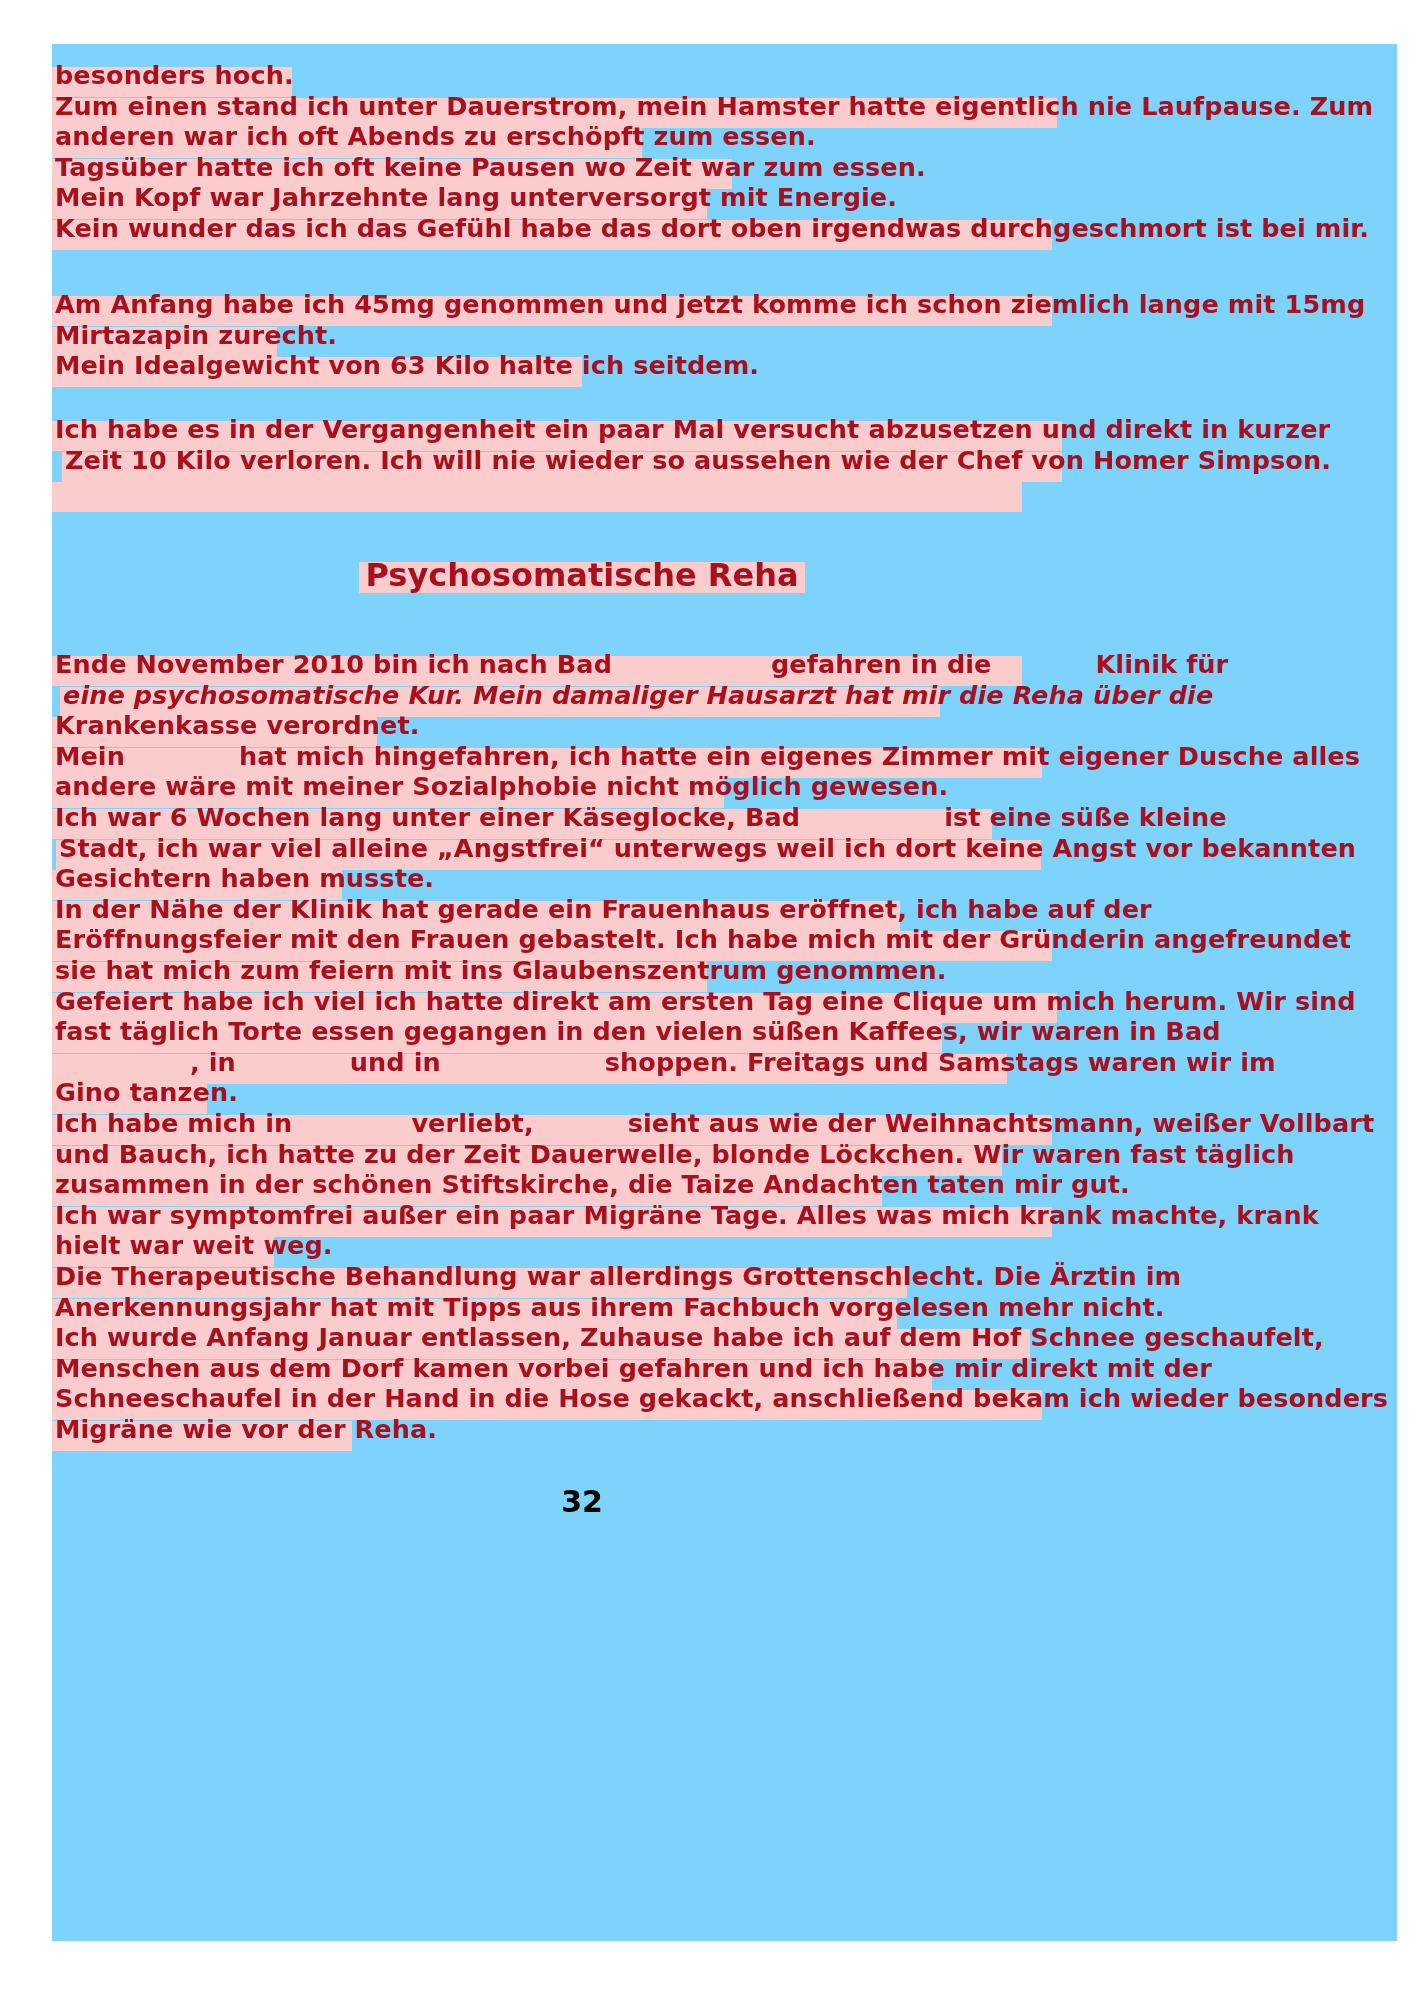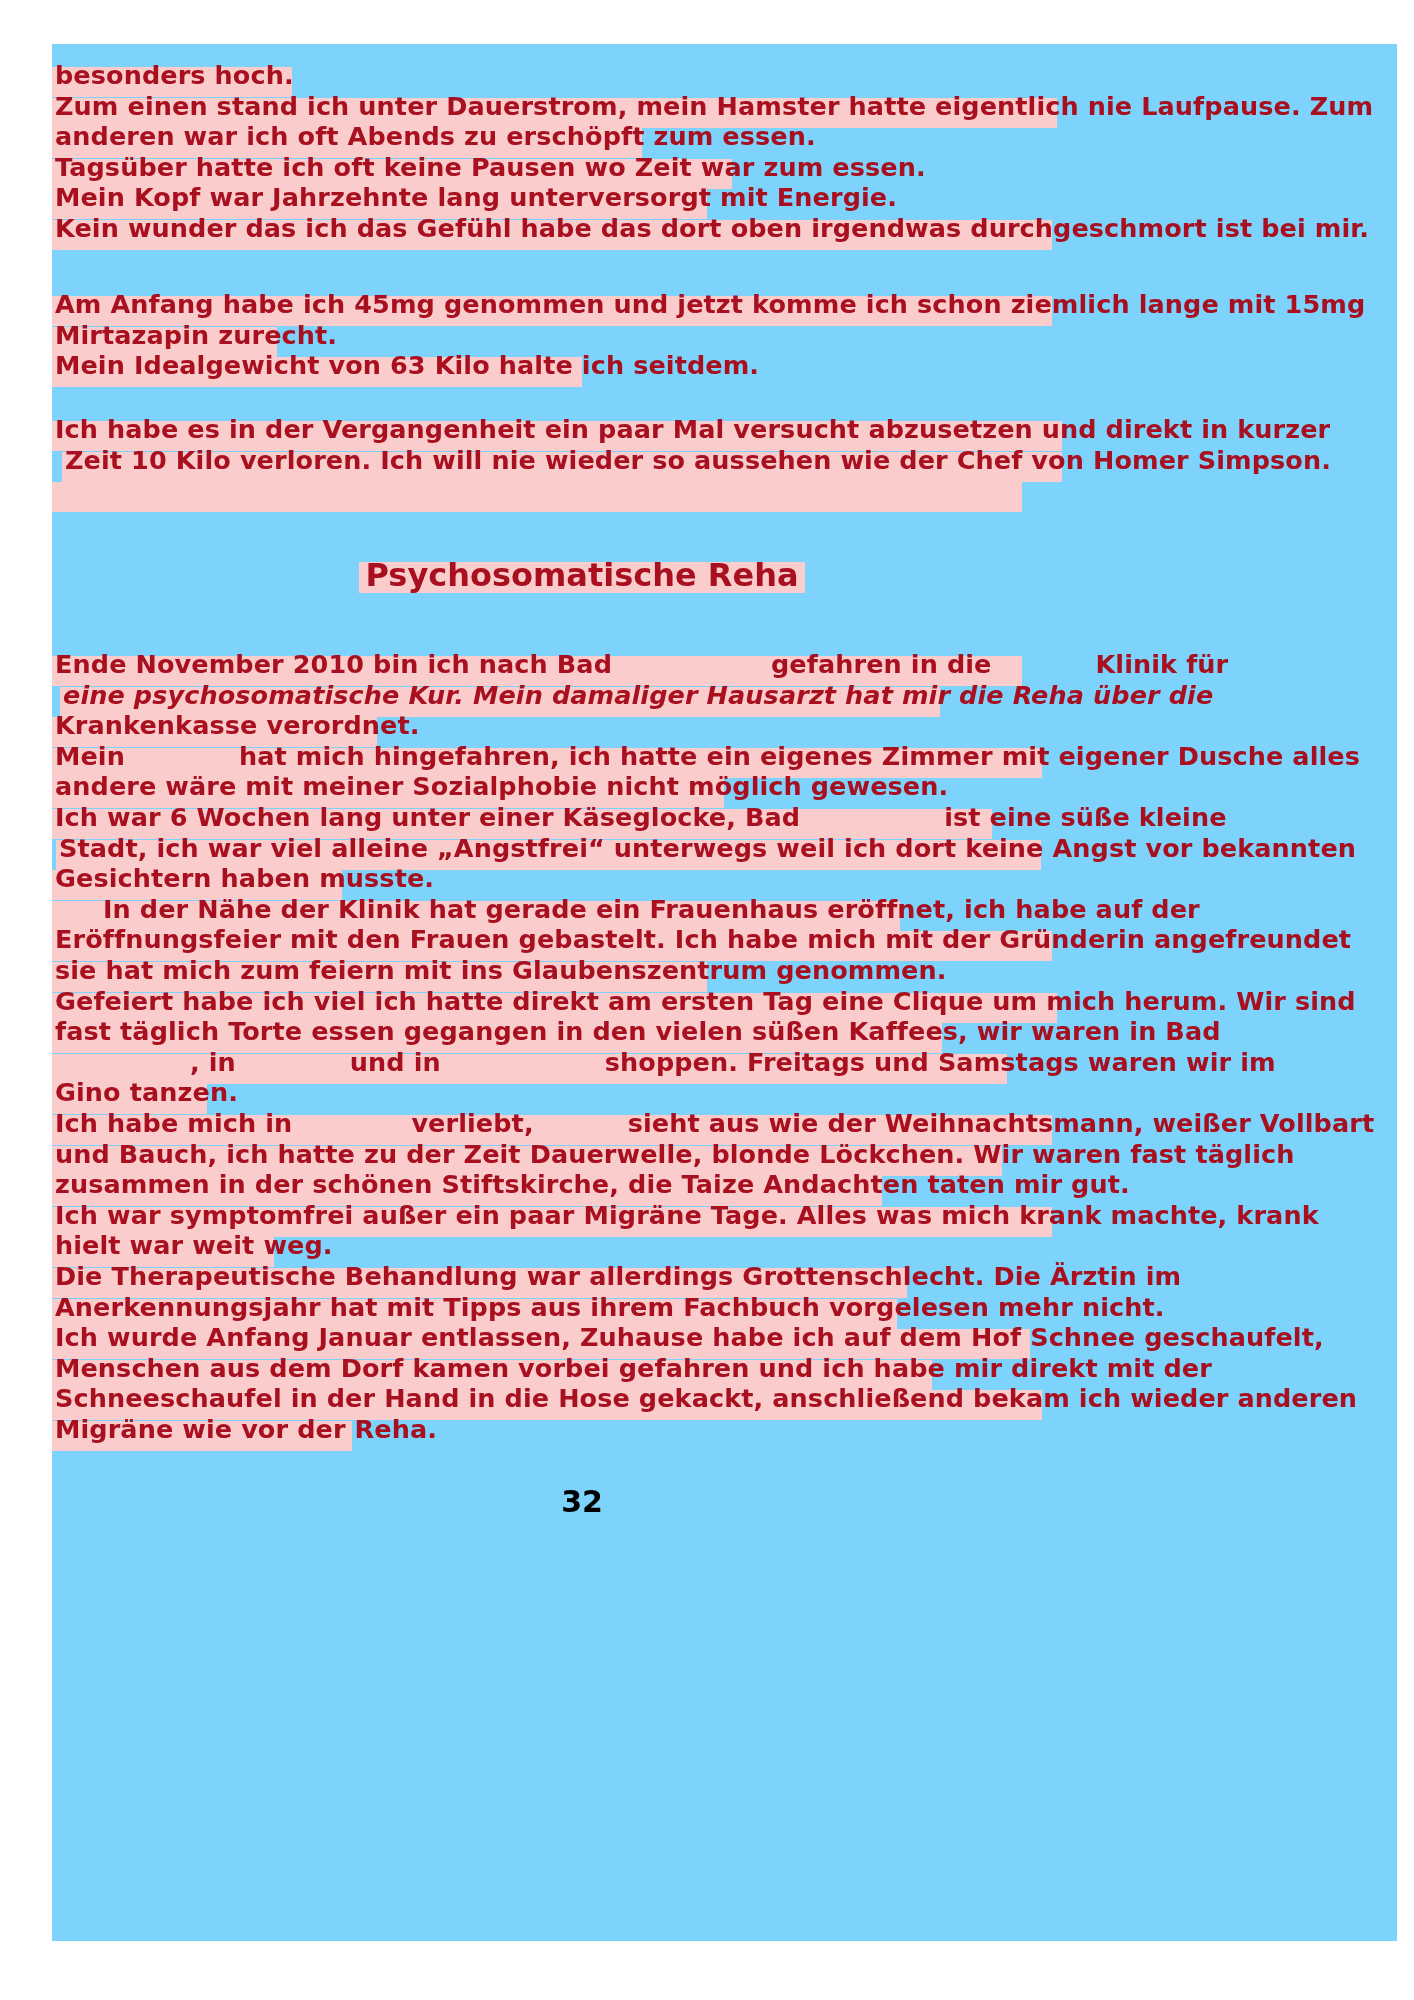--- a/index.html
+++ b/index.html
@@ -133,35 +133,35 @@
       </div>
       <div class="para" style="position: absolute; left: 0px; top: 0px; width: 1345px;">
         <div class="line" style="position: absolute; left: 0px; top: 605px;"><span class="hl" style="width: 970px;"></span><span class="tx"><span>Ende November 2010 bin ich nach Bad</span> <span class="gap" style="width: 150px;"></span><span>gefahren in die</span> <span class="gap" style="width: 95px;"></span><span>Klinik für</span> </span></div>
         <div class="line" style="position: absolute; left: 8px; top: 635.6px; font-style: italic;"><span class="hl" style="width: 880px;"></span><span class="tx"><span>eine psychosomatische Kur. Mein damaliger Hausarzt hat mir die Reha über die</span> </span></div>
         <div class="line" style="position: absolute; left: 0px; top: 666.2px;"><span class="hl" style="width: 325px;"></span><span class="tx"><span>Krankenkasse verordnet.</span> </span></div>
         <div class="line" style="position: absolute; left: 0px; top: 696.8px;"><span class="hl" style="width: 990px;"></span><span class="tx"><span>Mein</span> <span class="gap" style="width: 105px;"></span><span>hat mich hingefahren, ich hatte ein eigenes Zimmer mit eigener Dusche alles</span> </span></div>
         <div class="line" style="position: absolute; left: 0px; top: 727.4px;"><span class="hl" style="width: 672px;"></span><span class="tx"><span>andere wäre mit meiner Sozialphobie nicht möglich gewesen.</span> </span></div>
         <div class="line" style="position: absolute; left: 0px; top: 758px;"><span class="hl" style="width: 940px;"></span><span class="tx"><span>Ich war 6 Wochen lang unter einer Käseglocke, Bad</span> <span class="gap" style="width: 135px;"></span><span>ist eine süße kleine</span> </span></div>
         <div class="line" style="position: absolute; left: 4px; top: 788.6px;"><span class="hl" style="width: 985px;"></span><span class="tx"><span>Stadt, ich war viel alleine „Angstfrei“ unterwegs weil ich dort keine Angst vor bekannten</span> </span></div>
         <div class="line" style="position: absolute; left: 0px; top: 819.2px;"><span class="hl" style="width: 290px;"></span><span class="tx"><span>Gesichtern haben musste.</span> </span></div>
-        <div class="line" style="position: absolute; left: 0px; top: 849.8px; padding-left: 48px;"><span class="hl" style="width: 848px;"></span><span class="tx"><span>In der Nähe der Klinik hat gerade ein Frauenhaus eröffnet, ich habe auf der</span> </span></div>
+        <div class="line" style="position: absolute; left: 0px; top: 849.8px;"><span class="hl" style="width: 848px;"></span><span class="tx"><span>In der Nähe der Klinik hat gerade ein Frauenhaus eröffnet, ich habe auf der</span> </span></div>
         <div class="line" style="position: absolute; left: 0px; top: 880.4px;"><span class="hl" style="width: 1000px;"></span><span class="tx"><span>Eröffnungsfeier mit den Frauen gebastelt. Ich habe mich mit der Gründerin angefreundet</span> </span></div>
         <div class="line" style="position: absolute; left: 0px; top: 911px;"><span class="hl" style="width: 655px;"></span><span class="tx"><span>sie hat mich zum feiern mit ins Glaubenszentrum genommen.</span> </span></div>
         <div class="line" style="position: absolute; left: 0px; top: 941.6px;"><span class="hl" style="width: 1005px;"></span><span class="tx"><span>Gefeiert habe ich viel ich hatte direkt am ersten Tag eine Clique um mich herum. Wir sind</span> </span></div>
         <div class="line" style="position: absolute; left: 0px; top: 972.2px;"><span class="hl" style="width: 890px;"></span><span class="tx"><span>fast täglich Torte essen gegangen in den vielen süßen Kaffees, wir waren in Bad</span> </span></div>
         <div class="line" style="position: absolute; left: 0px; top: 1002.8px;"><span class="hl" style="width: 955px;"></span><span class="tx"><span class="gap" style="width: 135px;"></span><span>, in</span> <span class="gap" style="width: 105px;"></span><span>und in</span> <span class="gap" style="width: 155px;"></span><span>shoppen. Freitags und Samstags waren wir im</span> </span></div>
         <div class="line" style="position: absolute; left: 0px; top: 1033.4px;"><span class="hl" style="width: 155px;"></span><span class="tx"><span>Gino tanzen.</span> </span></div>
         <div class="line" style="position: absolute; left: 0px; top: 1064px;"><span class="hl" style="width: 1000px;"></span><span class="tx"><span>Ich habe mich in</span> <span class="gap" style="width: 110px;"></span><span>verliebt,</span> <span class="gap" style="width: 85px;"></span><span>sieht aus wie der Weihnachtsmann, weißer Vollbart</span> </span></div>
         <div class="line" style="position: absolute; left: 0px; top: 1094.6px;"><span class="hl" style="width: 950px;"></span><span class="tx"><span>und Bauch, ich hatte zu der Zeit Dauerwelle, blonde Löckchen. Wir waren fast täglich</span> </span></div>
         <div class="line" style="position: absolute; left: 0px; top: 1125.2px;"><span class="hl" style="width: 830px;"></span><span class="tx"><span>zusammen in der schönen Stiftskirche, die Taize Andachten taten mir gut.</span> </span></div>
         <div class="line" style="position: absolute; left: 0px; top: 1155.8px;"><span class="hl" style="width: 1000px;"></span><span class="tx"><span>Ich war symptomfrei außer ein paar Migräne Tage. Alles was mich krank machte, krank</span> </span></div>
         <div class="line" style="position: absolute; left: 0px; top: 1186.4px;"><span class="hl" style="width: 222px;"></span><span class="tx"><span>hielt war weit weg.</span> </span></div>
         <div class="line" style="position: absolute; left: 0px; top: 1217px;"><span class="hl" style="width: 855px;"></span><span class="tx"><span>Die Therapeutische Behandlung war allerdings Grottenschlecht. Die Ärztin im</span> </span></div>
         <div class="line" style="position: absolute; left: 0px; top: 1247.6px;"><span class="hl" style="width: 845px;"></span><span class="tx"><span>Anerkennungsjahr hat mit Tipps aus ihrem Fachbuch vorgelesen mehr nicht.</span> </span></div>
         <div class="line" style="position: absolute; left: 0px; top: 1278.2px;"><span class="hl" style="width: 978px;"></span><span class="tx"><span>Ich wurde Anfang Januar entlassen, Zuhause habe ich auf dem Hof Schnee geschaufelt,</span> </span></div>
         <div class="line" style="position: absolute; left: 0px; top: 1308.8px;"><span class="hl" style="width: 880px;"></span><span class="tx"><span>Menschen aus dem Dorf kamen vorbei gefahren und ich habe mir direkt mit der</span> </span></div>
-        <div class="line" style="position: absolute; left: 0px; top: 1339.4px;"><span class="hl" style="width: 990px;"></span><span class="tx"><span>Schneeschaufel in der Hand in die Hose gekackt, anschließend bekam ich wieder anderen</span> </span></div>
+        <div class="line" style="position: absolute; left: 0px; top: 1339.4px;"><span class="hl" style="width: 990px;"></span><span class="tx"><span>Schneeschaufel in der Hand in die Hose gekackt, anschließend bekam ich wieder besonders</span> </span></div>
         <div class="line" style="position: absolute; left: 0px; top: 1370px;"><span class="hl" style="width: 300px;"></span><span class="tx"><span>Migräne wie vor der Reha.</span> </span></div>
       </div>
       <div class="heading" style="position: absolute; left: 0px; top: 512px; width: 1060px;"><span style="position: relative; display: inline-block;"><span class="hl" style="left: -6px; right: -6px;"></span><span class="tx">Psychosomatische Reha</span></span></div>
     </div>
   <div class="folio">32</div>
 </div>
 
 </body></html>

